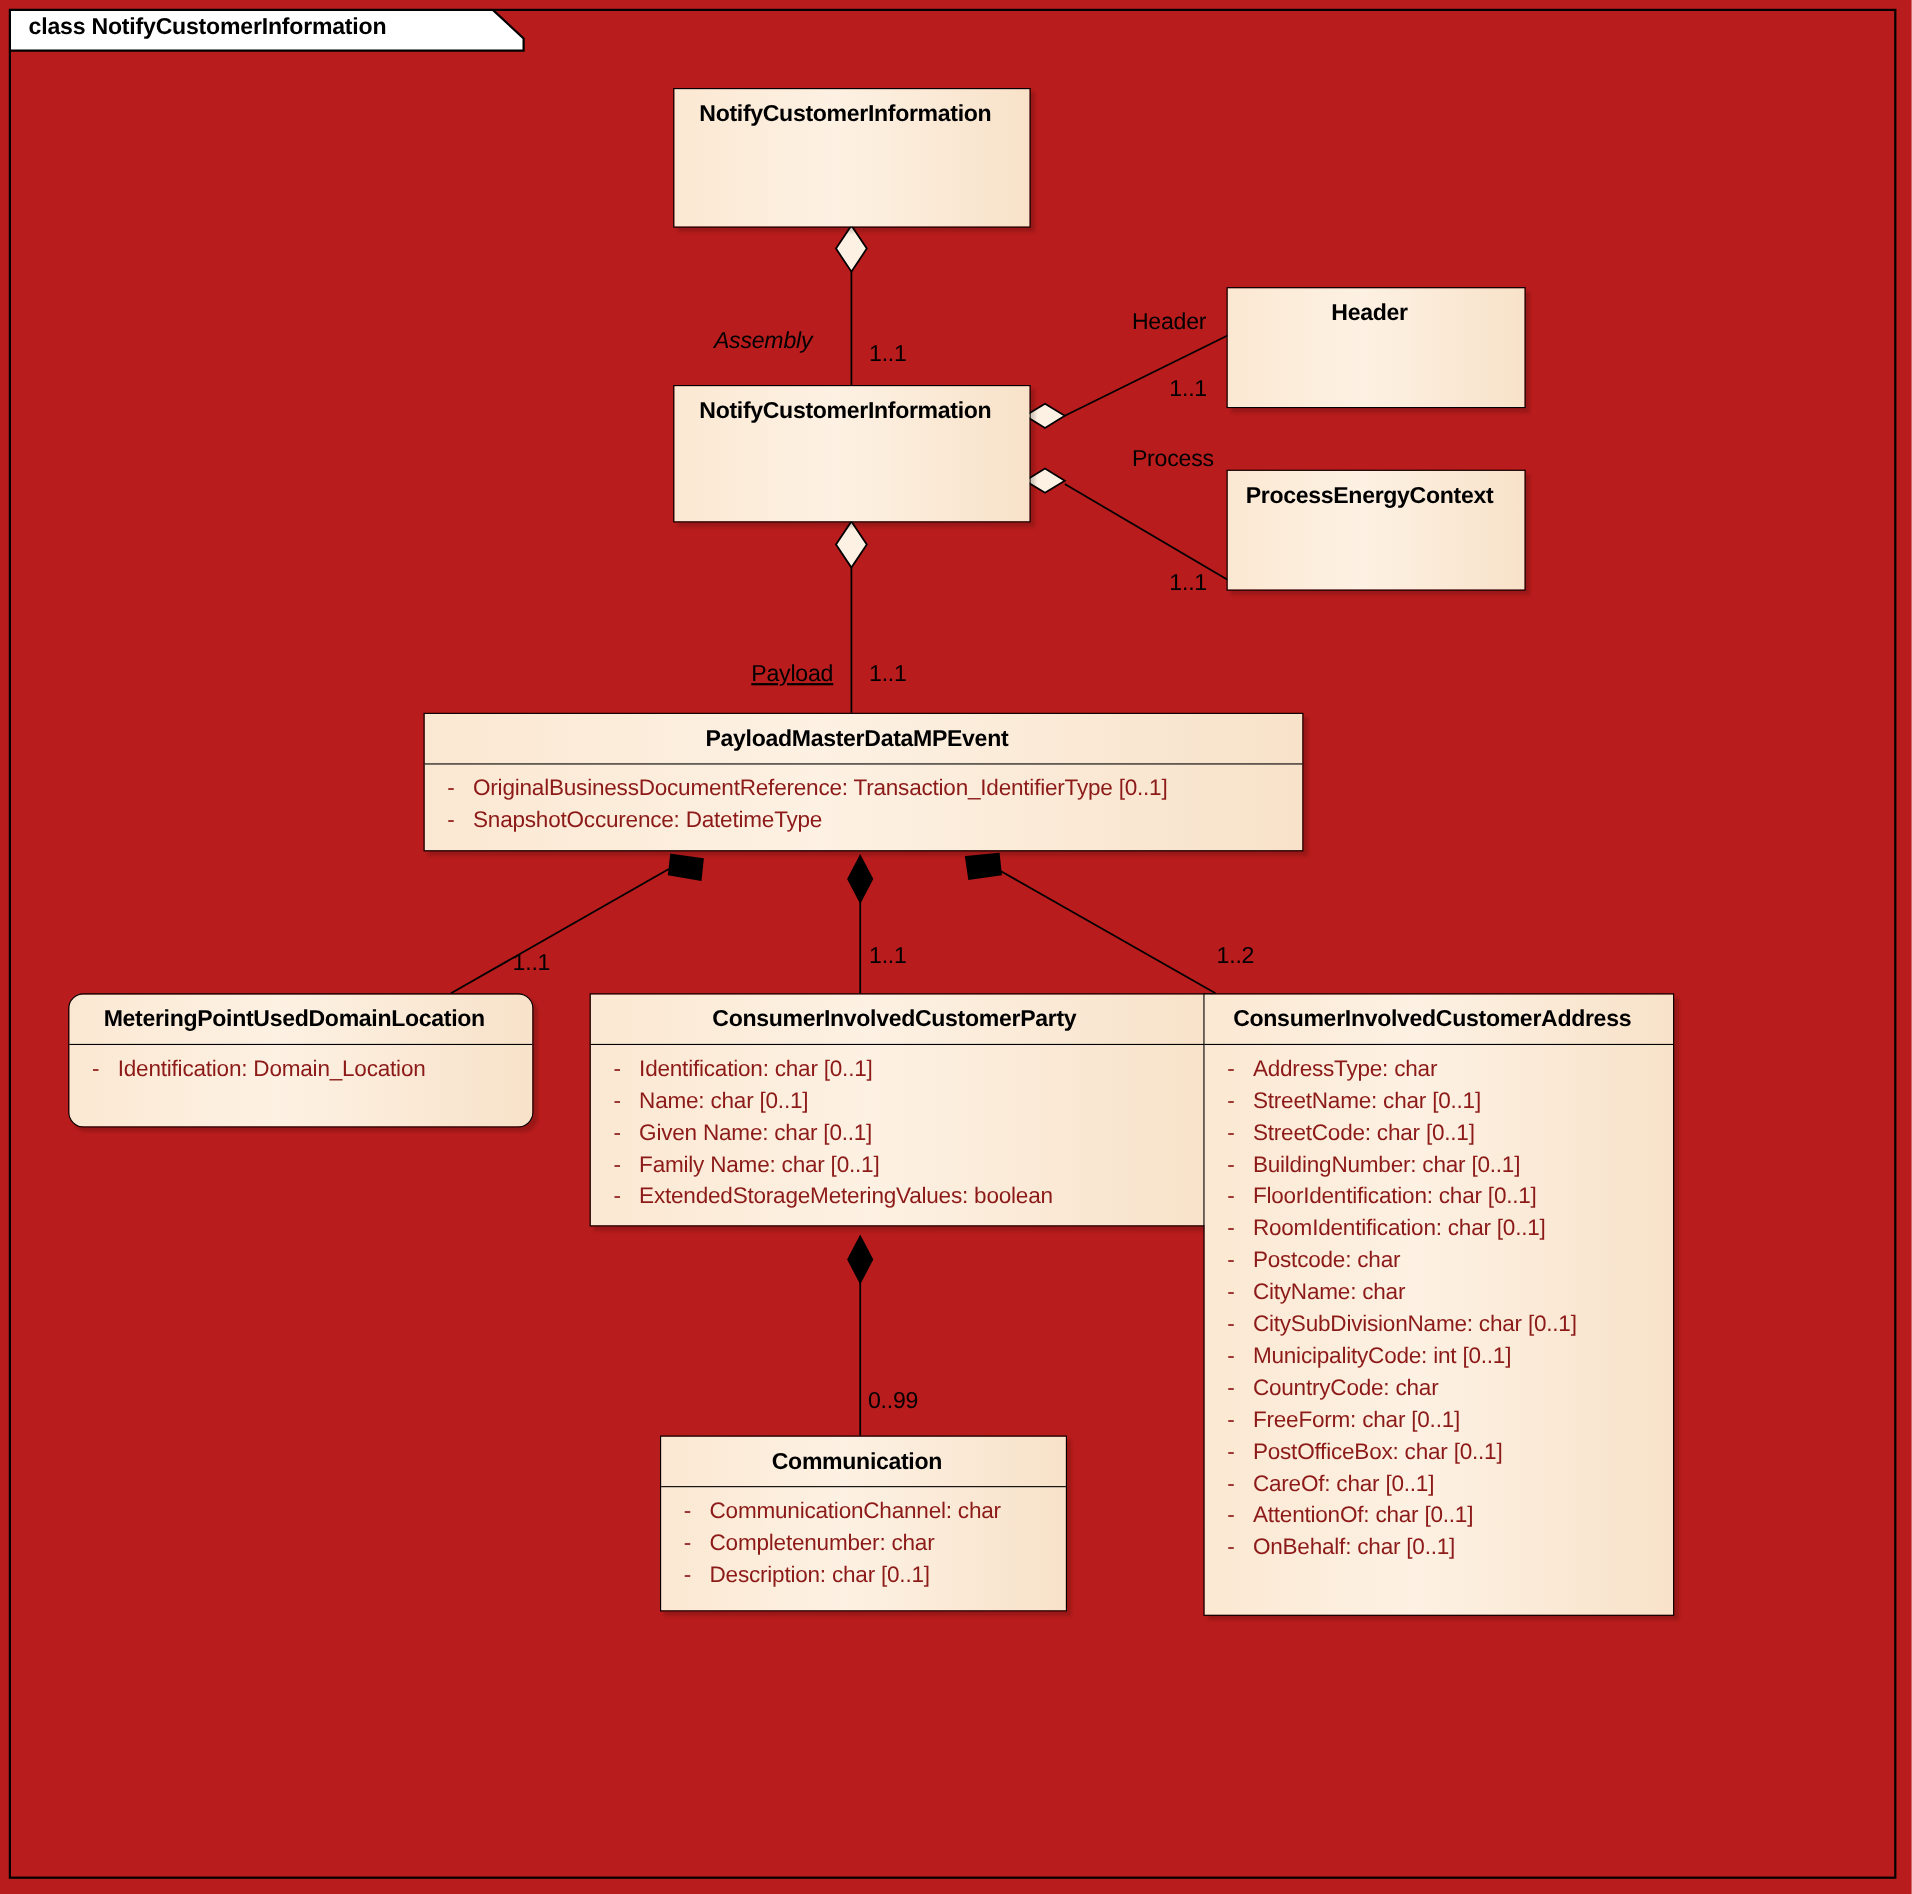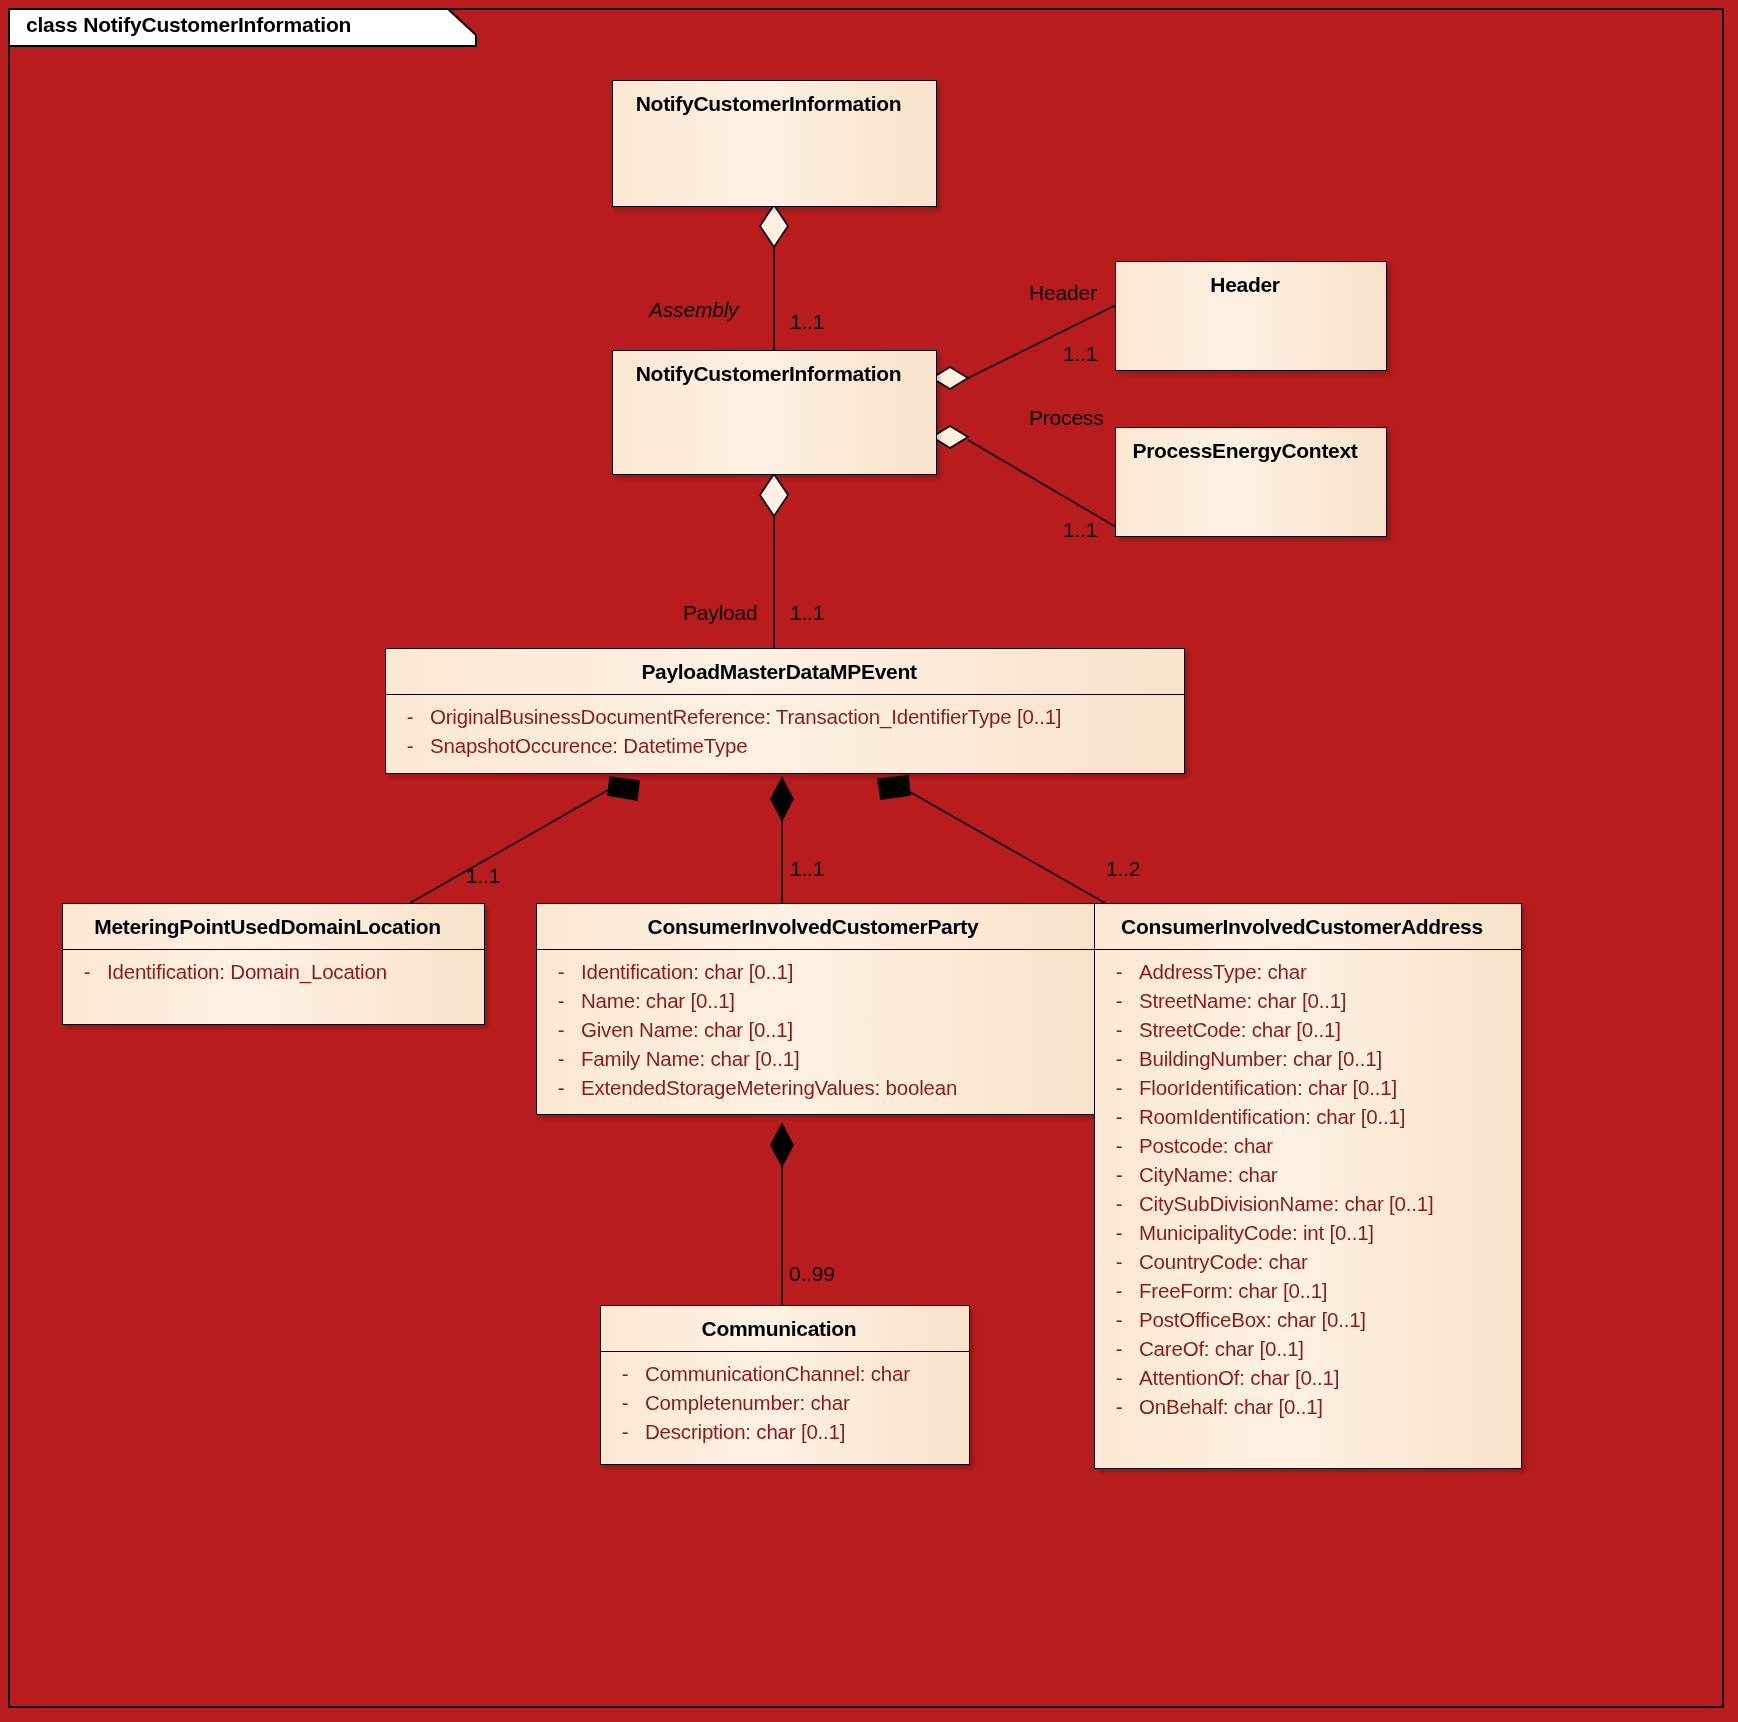--- a/index.html
+++ b/index.html
@@ -153,21 +153,21 @@
 
   <div class="elabel" style="left:649px; top:298px;font-style:italic;">Assembly</div>
   <div class="elabel" style="left:790px; top:310px;">1..1</div>
 
   <div class="elabel" style="left:1029px; top:281px;">Header</div>
   <div class="elabel" style="left:1063px; top:342px;">1..1</div>
 
   <div class="elabel" style="left:1029px; top:406px;">Process</div>
   <div class="elabel" style="left:1063px; top:518px;">1..1</div>
 
-  <div class="elabel" style="left:683px; top:601px;">Payload</div>
+  <div class="elabel" style="left:683px; top:601px;text-decoration:underline;">Payload</div>
   <div class="elabel" style="left:790px; top:601px;">1..1</div>
 
   <div class="elabel" style="left:466px; top:864px;">1..1</div>
   <div class="elabel" style="left:790px; top:857px;">1..1</div>
   <div class="elabel" style="left:1106px; top:857px;">1..2</div>
   <div class="elabel" style="left:789px; top:1262px;">0..99</div>
 
   <div class="cls" style="left:612px; top:80px; width:325px; height:127px;">
     <div class="cls-title">NotifyCustomerInformation</div>
   </div>
@@ -192,21 +192,21 @@
         <span class="vis">-</span>
         <span class="txt">OriginalBusinessDocumentReference: Transaction_IdentifierType [0..1]</span>
       </div>
       <div class="attr">
         <span class="vis">-</span>
         <span class="txt">SnapshotOccurence: DatetimeType</span>
       </div>
     </div>
   </div>
 
-  <div class="cls" style="left:62px; top:903px; width:423px; height:122px;">
+  <div class="cls" style="left:62px; top:903px; width:423px; height:122px;border-radius:14px;">
     <div class="cls-title">MeteringPointUsedDomainLocation</div>
     <div class="cls-sep"></div>
     <div class="cls-attrs">
       <div class="attr">
         <span class="vis">-</span>
         <span class="txt">Identification: Domain_Location</span>
       </div>
     </div>
   </div>
 

